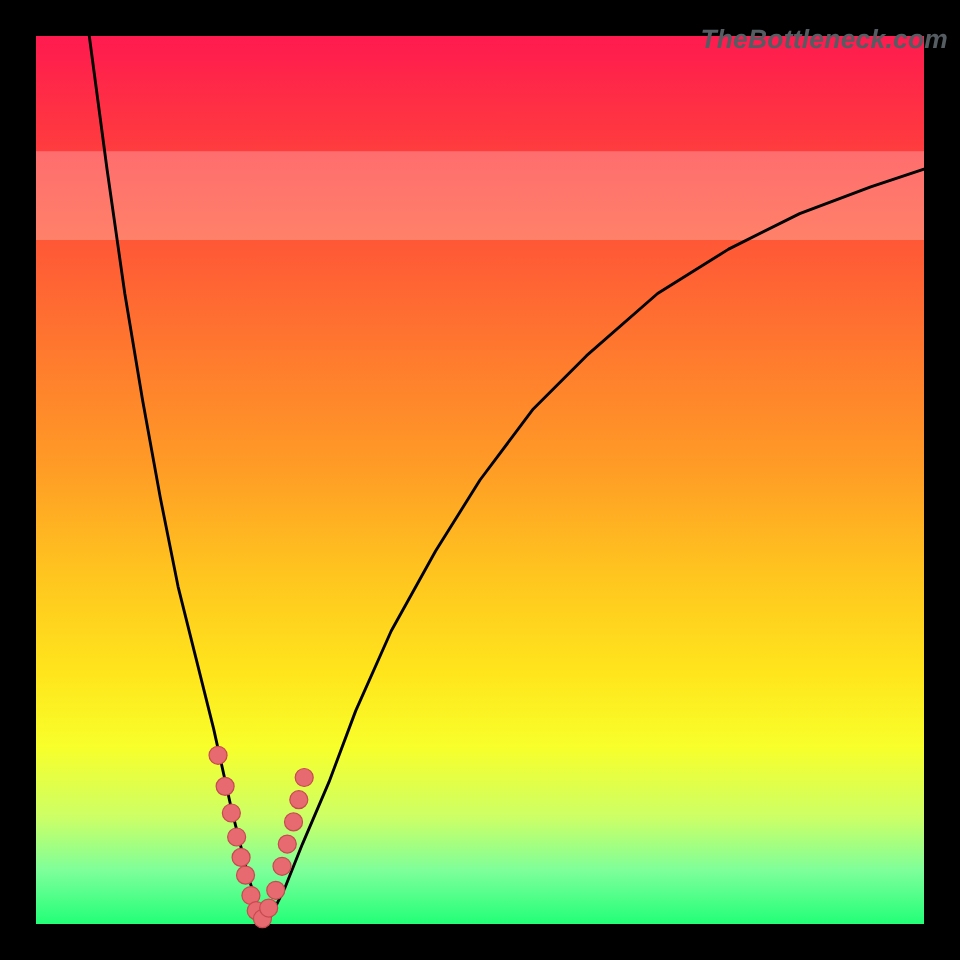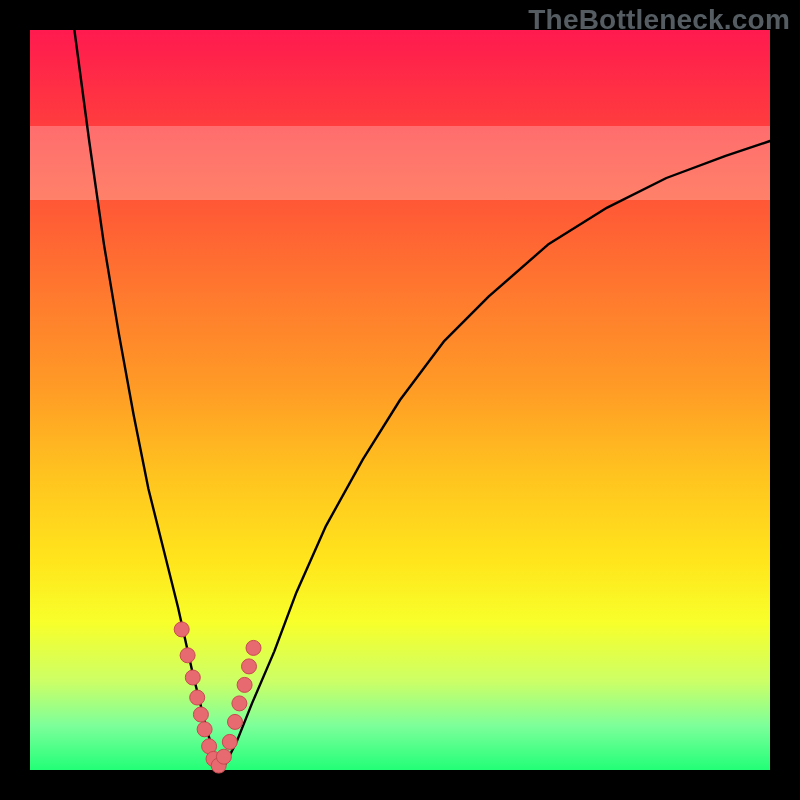--- a/index.html
+++ b/index.html
@@ -47,27 +47,28 @@
   svg.curve {
     position: absolute;
     left: 0;
     top: 0;
     width: 740px;
     height: 740px;
     overflow: visible;
   }
   .watermark {
     position: absolute;
-    top: 4px;
+    top: 20px;
     right: 10px;
     color: #555d63;
-    font-size: 28px;
+    font-size: 22px;
     font-weight: 600;
     letter-spacing: 0.2px;
     user-select: none;
+    font-style: italic;
   }
 </style>
 </head>
 <body>
 
 <div class="frame">
 
   <div class="plot-area">
 
     <div class="pale-band" id="pale-band" style="top: 96.2px; height: 74px;"></div>

